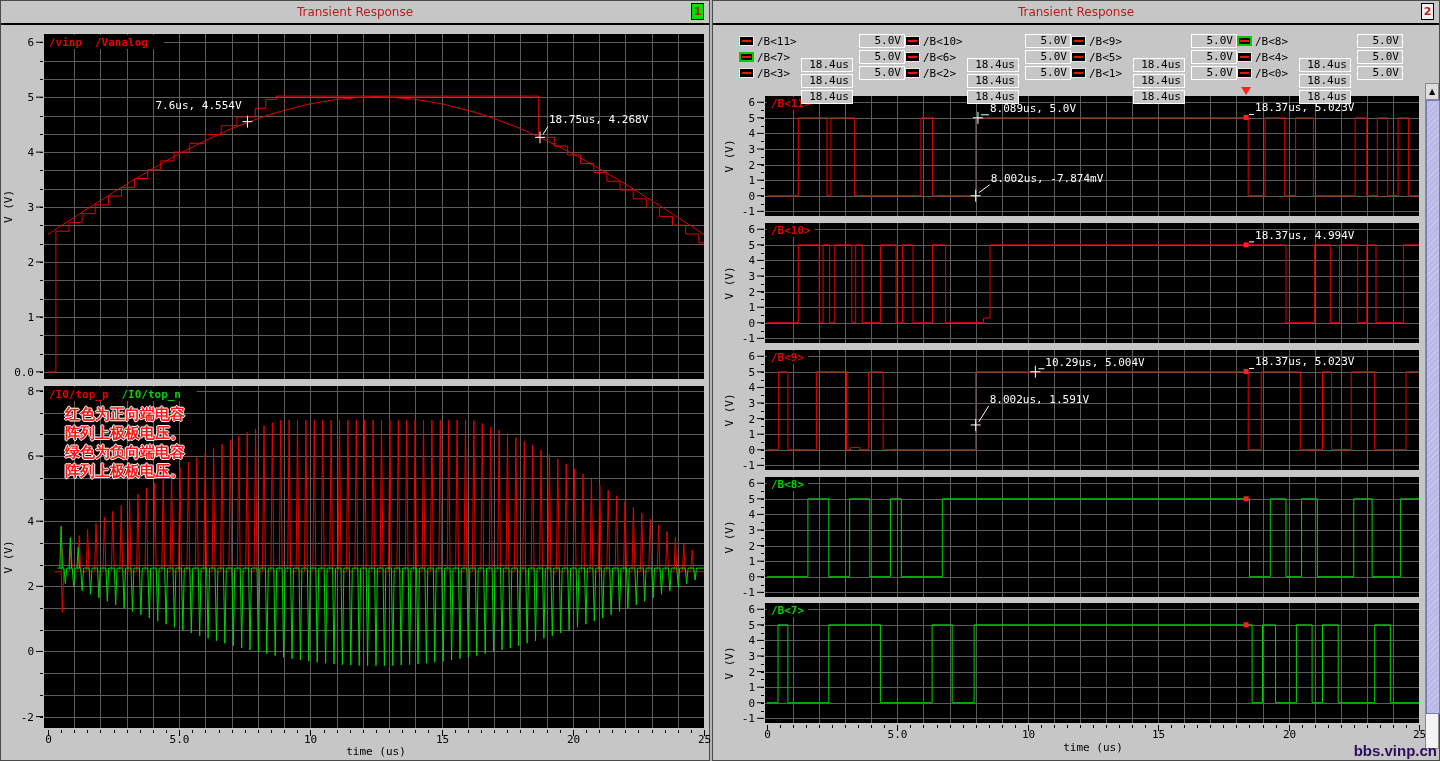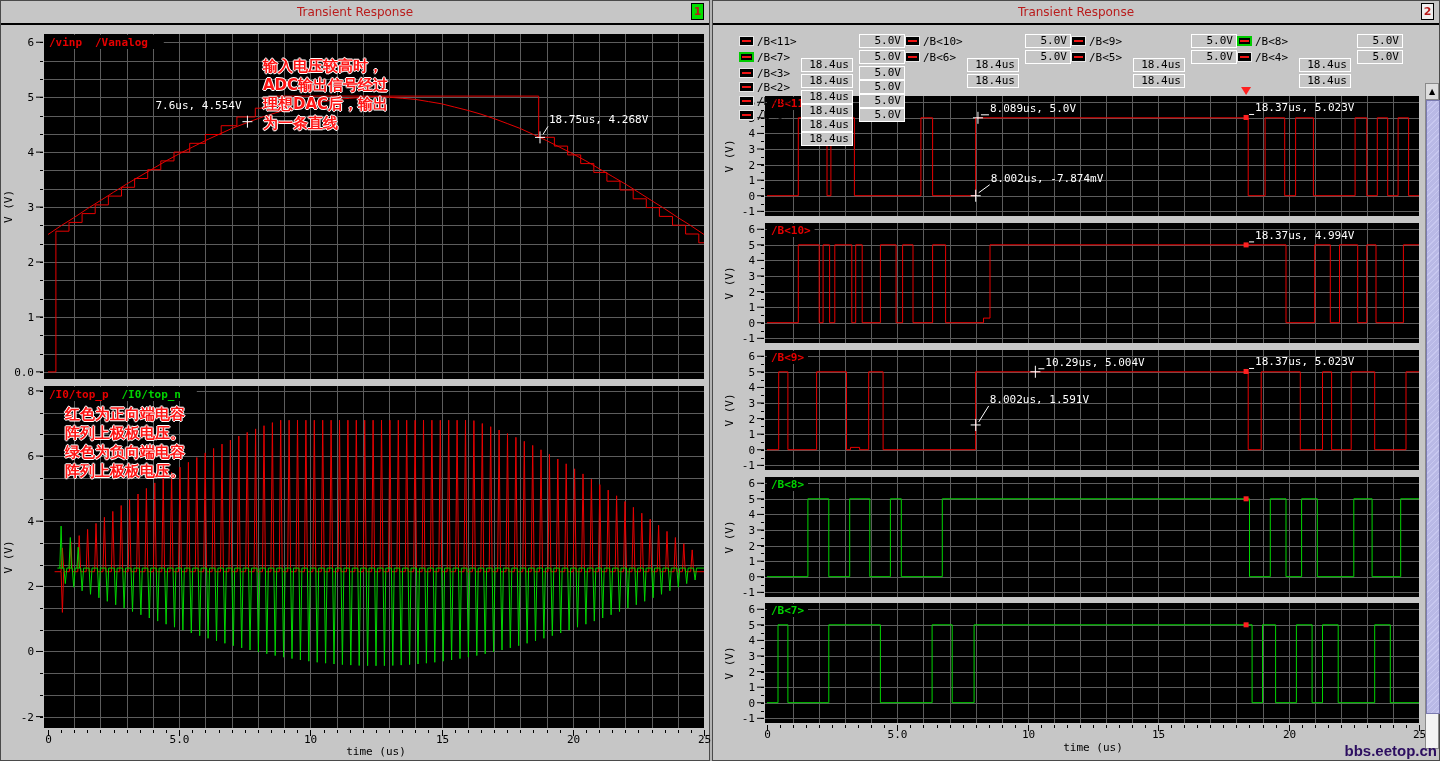--- a/index.html
+++ b/index.html
@@ -298,21 +298,20 @@
           <line x1="637.5" y1="729" x2="637.5" y2="732" stroke="#000"></line>
           <line x1="651.5" y1="729" x2="651.5" y2="732" stroke="#000"></line>
           <line x1="664.5" y1="729" x2="664.5" y2="732" stroke="#000"></line>
           <line x1="677.5" y1="729" x2="677.5" y2="732" stroke="#000"></line>
           <line x1="690.5" y1="729" x2="690.5" y2="732" stroke="#000"></line>
           <line x1="703.5" y1="729" x2="703.5" y2="735" stroke="#000"></line>
           <text x="703.5" y="742" text-anchor="middle" fill="#000" font-size="11px" font-family="&quot;DejaVu Sans Mono&quot;,monospace">25</text>
           <text x="375" y="754" text-anchor="middle" fill="#000" font-size="11px" font-family="&quot;DejaVu Sans Mono&quot;,monospace">time (us)</text>
         </g>
       </svg>
-    <div class="cn-note" id="note1" style="left: 262px; top: 56px;">输入电压较高时，<br>ADC输出信号经过<br>理想DAC后，输出<br>为一条直线</div>
     <div class="cn-note" id="note2" style="left: 64px; top: 404px; text-align: right;">红色为正向端电容<br>阵列上极板电压。<br>绿色为负向端电容<br>阵列上极板电压。</div>
   </div>
 
   <div class="window" id="win2">
     <div class="titlebar">
       <span>Transient Response</span>
       <span class="badge badge-white">2</span>
     </div>
     <div id="legend-table">
         <div class="lt-row" style="top: 33px;">
@@ -376,21 +375,21 @@
           </div>
           <div class="lt-entry">
             <span class="lt-icon">
               <i></i>
             </span>
             <span class="lt-name">/B&lt;4&gt;</span>
             <span class="lt-cell lt-time">18.4us</span>
             <span class="lt-cell lt-val">5.0V</span>
           </div>
         </div>
-        <div class="lt-row" style="top: 65px; flex-direction: column;">
+        <div class="lt-row" style="top: 65px;">
           <div class="lt-entry">
             <span class="lt-icon">
               <i></i>
             </span>
             <span class="lt-name">/B&lt;3&gt;</span>
             <span class="lt-cell lt-time">18.4us</span>
             <span class="lt-cell lt-val">5.0V</span>
           </div>
           <div class="lt-entry">
             <span class="lt-icon">
@@ -905,14 +904,14 @@
           <text x="380" y="750" text-anchor="middle" fill="#000" font-size="11px" font-family="&quot;DejaVu Sans Mono&quot;,monospace">time (us)</text>
         </g>
         <path d="M528.0896,86L538.0896,86L533.0896,94Z" fill="#ff2020"></path>
       </svg>
     <div class="scrollbar">
       <div class="sb-btn">▲</div>
       <div class="sb-thumb"></div>
     </div>
   </div>
 
-  <div class="watermark">bbs.eetop.cn</div>
+  <div class="watermark">bbs.vinp.cn</div>
 </div>
 
 </body></html>

